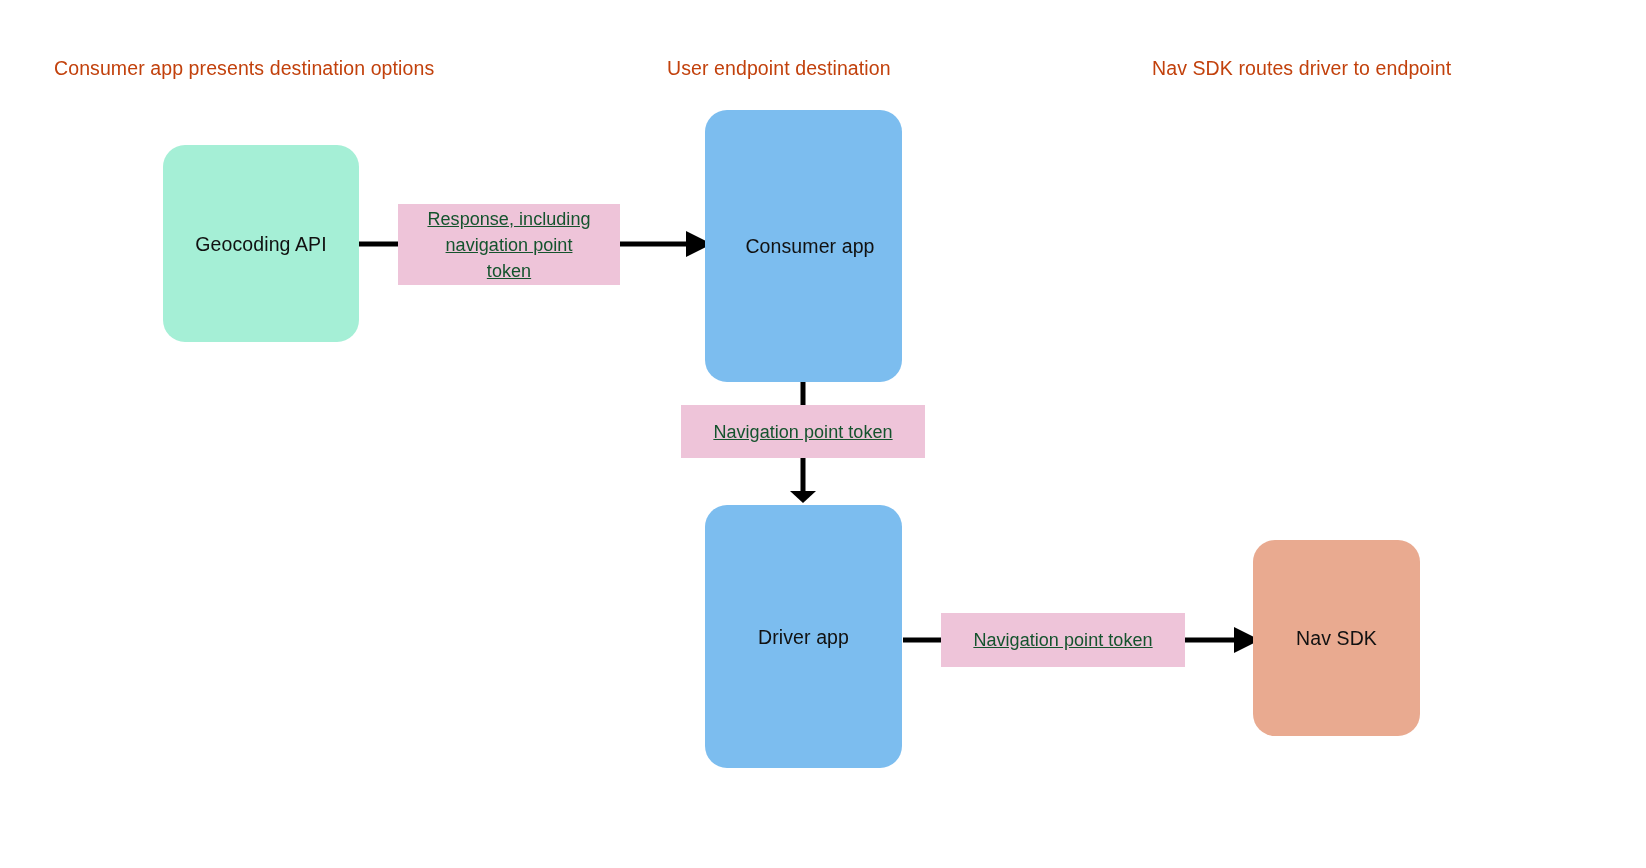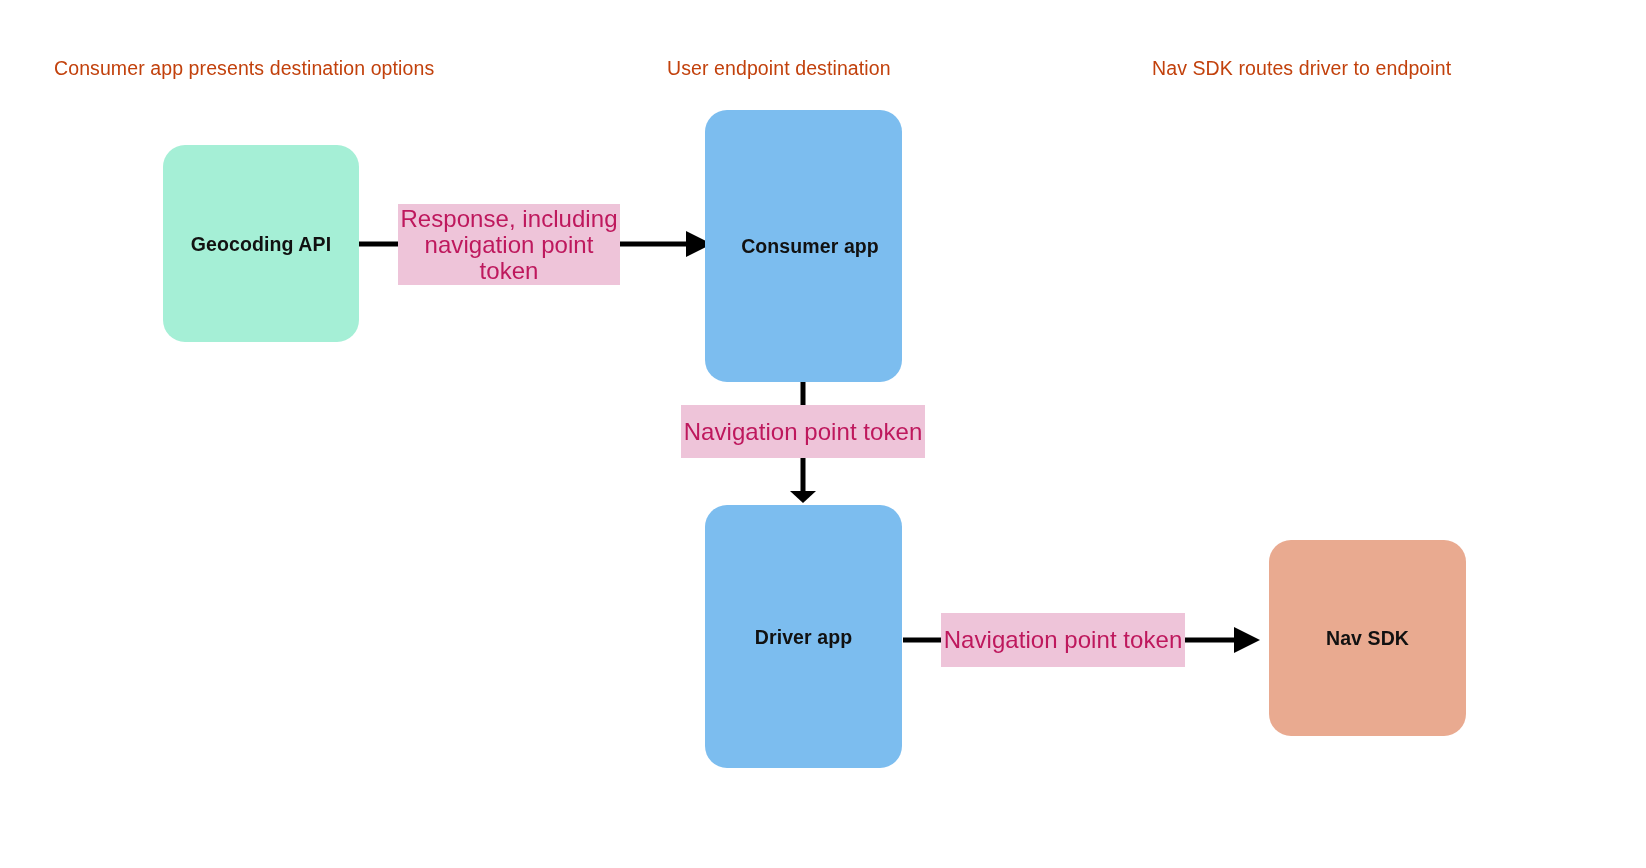--- a/index.html
+++ b/index.html
@@ -38,21 +38,21 @@
     position: absolute;
     box-sizing: border-box;
     border-radius: 22px;
     display: flex;
     align-items: center;
     justify-content: center;
     text-align: center;
   }
   .node > .node-label {
     font-size: 19.5px;
-    font-weight: bold;
+    font-weight: normal;
     color: #111111;
     line-height: 24px;
     letter-spacing: 0.1px;
     white-space: nowrap;
   }
 
   #node-geocoding {
     left: 163px;  top: 145px;
     width: 196px; height: 197px;
     background: #a5efd6;
@@ -63,40 +63,40 @@
     background: #7cbdef;
     padding-left: 13px;
   }
   #node-driver {
     left: 705px;  top: 505px;
     width: 197px; height: 263px;
     background: #7cbdef;
   }
   #node-navsdk {
     left: 1253px; top: 540px;
-    width: 197px; height: 196px;
+    width: 167px; height: 196px;
     background: #e9aa90;
-    margin-left: 16px;
   }
 
   
   .edge-label {
     position: absolute;
     box-sizing: border-box;
     background: #eec4d9;
     display: flex;
     align-items: center;
     justify-content: center;
     text-align: center;
   }
   .edge-label > span {
-    font-size: 24px;
+    font-size: 18px;
     line-height: 26px;
-    color: #be185d;
+    color: #14532d;
     letter-spacing: 0.05px;
+    text-decoration: underline;
   }
   #label-response {
     left: 398px; top: 204px;
     width: 222px; height: 81px;
   }
   #label-nav-vertical {
     left: 681px; top: 405px;
     width: 244px; height: 53px;
   }
   #label-nav-horizontal {

